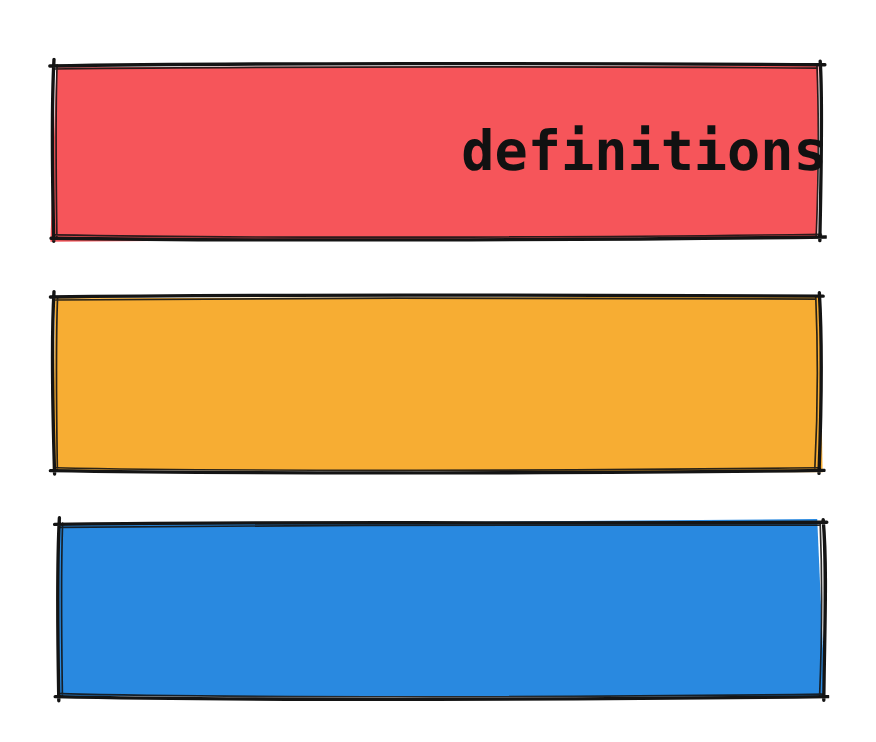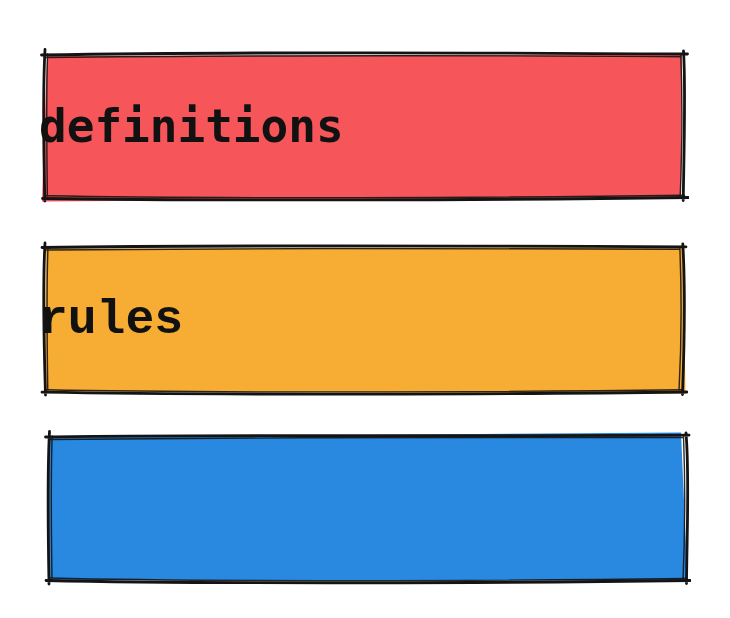--- a/index.html
+++ b/index.html
@@ -14,21 +14,21 @@
   .canvas {
     position: relative;
     width: 730px;
     height: 618px;
     background: #ffffff;
   }
   .sketch-box {
     position: absolute;
     display: flex;
     align-items: center;
-    justify-content: flex-start;
+    justify-content: flex-end;
   }
   .sketch-box svg {
     position: absolute;
     inset: 0;
     width: 100%;
     height: 100%;
     pointer-events: none;
   }
   .box-label {
     position: relative;
@@ -83,21 +83,20 @@
       <path d="M 7 7.5 L 644 6 L 646.5 152.5 L 5 150.5 Z" fill="#f7ad33"></path>
       <path class="sketch-stroke-main" d="M 3 6.5 C 160 4, 420 4.8, 647 5.8
                M 643.8 3 C 646 40, 645.5 100, 643.5 153.5
                M 648 151 C 480 153.2, 170 154.2, 3 151.2
                M 6 2 C 3.5 45, 5 105, 6.5 154" stroke="#141414"></path>
       <path class="sketch-stroke-fine" d="M 7.5 9 C 200 6.8, 470 7.2, 641 8.2
                M 640.8 6.2 C 642.8 55, 642 112, 640 150
                M 644 148.8 C 455 151.2, 150 152, 7.5 148.8
                M 9 6.5 C 7.2 50, 8.2 108, 8.8 150.5" stroke="#141414"></path>
     </svg>
-    <span class="box-label label--typewriter" style="color: rgb(17, 17, 17);">rules</span>
   </div>
 
   <div class="sketch-box" style="left:43px; top:429px; width:648px; height:158px;">
     <svg viewBox="0 0 648 158" preserveAspectRatio="none">
       <path d="M 6 8.5 L 638 3.5 L 644.5 151.5 L 5.5 151 Z" fill="#2989e0"></path>
       <path class="sketch-stroke-main" d="M 2.5 8 C 150 5.5, 330 7.5, 646 6.2
                M 643 4 C 646.5 45, 644 100, 643.5 154.5
                M 647.5 151.5 C 470 154, 160 155, 3 151.5
                M 6.5 2.5 C 4 48, 5.2 108, 6 155" stroke="#141414"></path>
       <path class="sketch-stroke-fine" d="M 7 10.5 C 210 8, 480 8.5, 640 8.5

